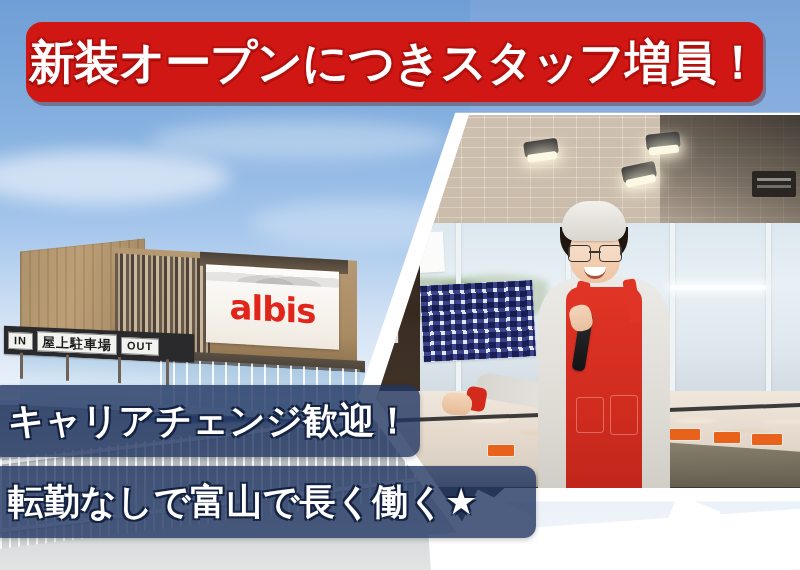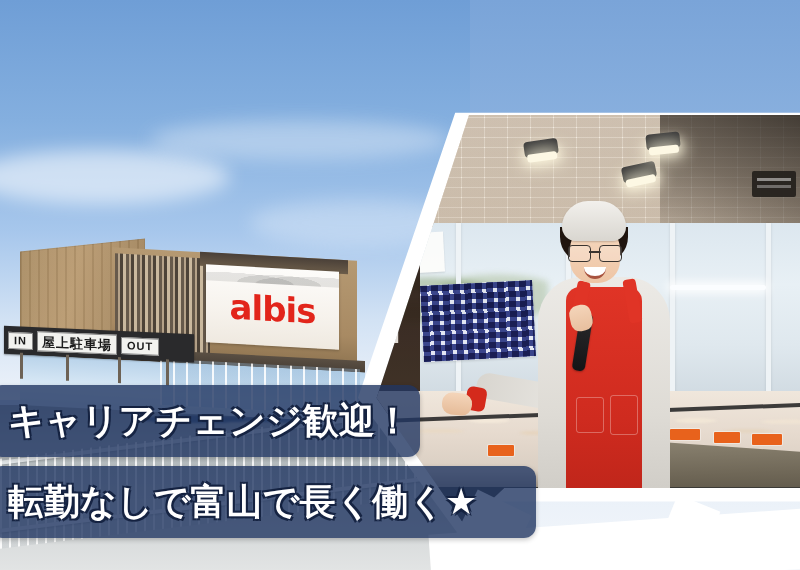--- a/index.html
+++ b/index.html
@@ -500,20 +500,23 @@
       </div>
 
     </div>
   </div>
 
   <div class="grayslab"></div>
   <div class="sweep s-a"></div>
   <div class="sweep s-b"></div>
   <div class="sweep s-c"></div>
 
+  <div class="redbar">
+    <span class="txt">新装オープンにつきスタッフ増員！</span>
+  </div>
 
   <div class="bluebar b1">
     <span class="txt">キャリアチェンジ歓迎！</span>
   </div>
   <div class="bluebar b2">
     <span class="txt">転勤なしで富山で長く働く★</span>
   </div>
 
 </div>
 

